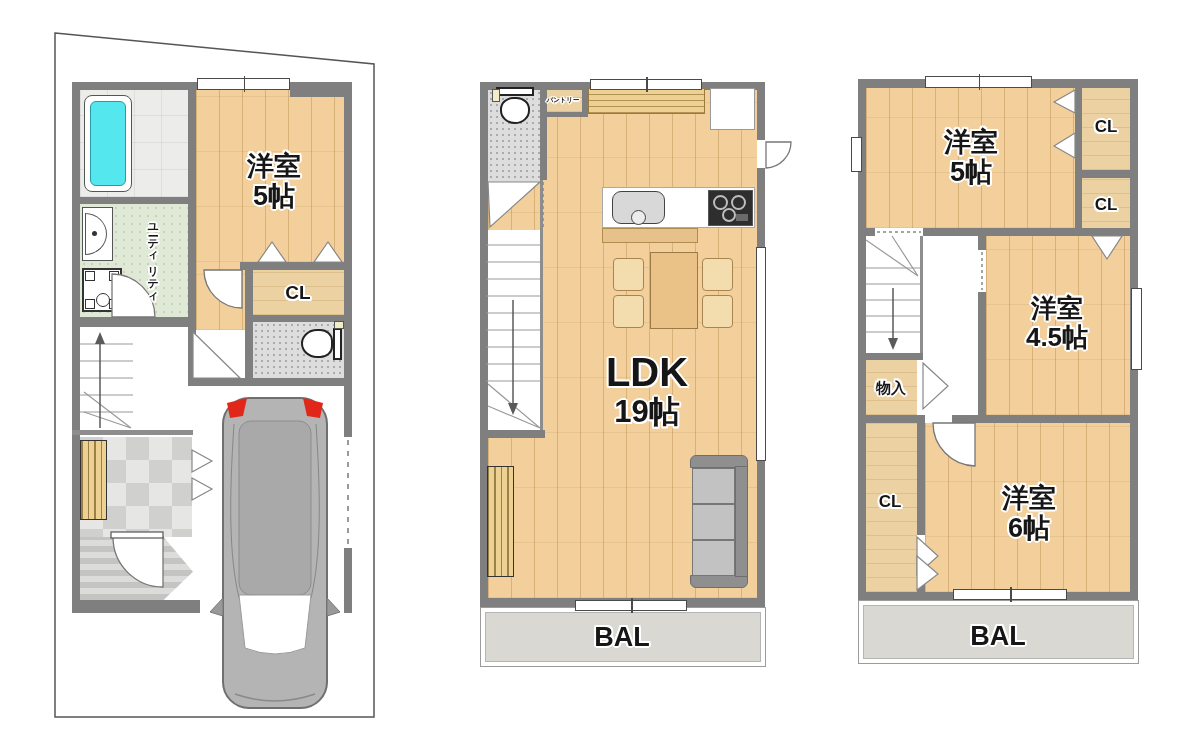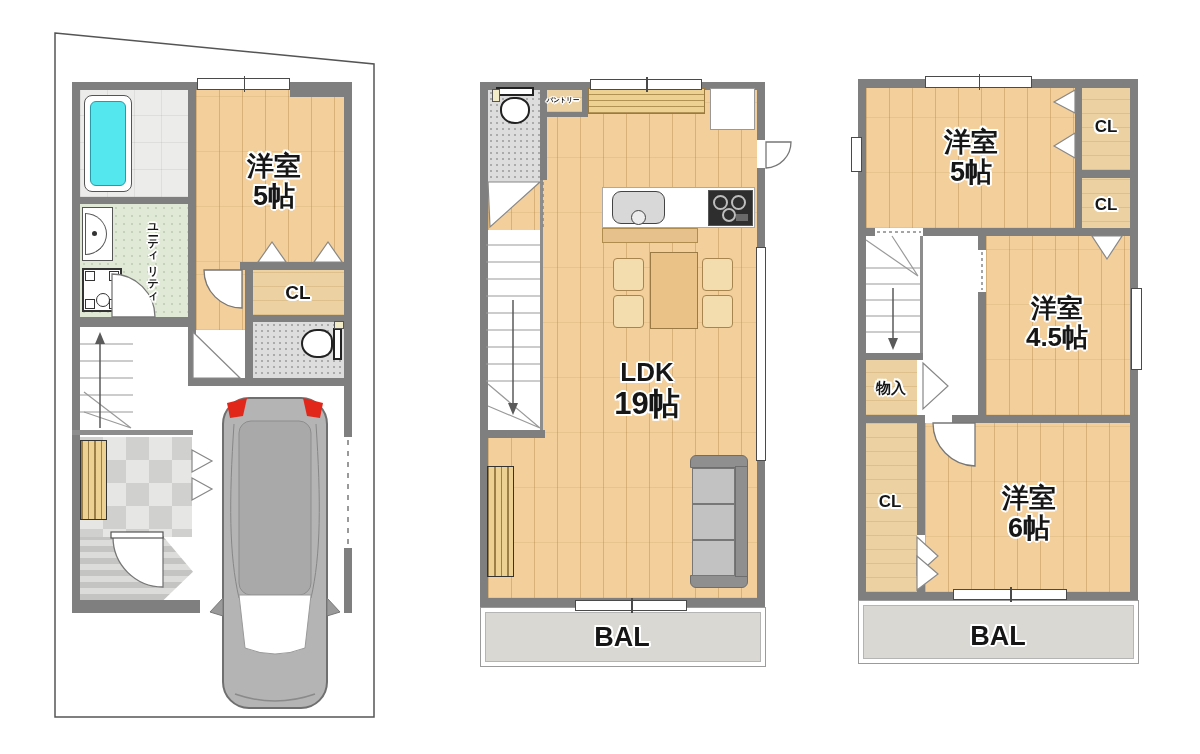--- a/index.html
+++ b/index.html
@@ -157,21 +157,21 @@
       <div class="tick"></div>
     </div>
   <div class="win" style="left:756px;top:247px;width:10px;height:214px"></div>
   <div class="opening" style="left:757px;top:140px;width:8px;height:28px"></div>
   <div class="win" style="left:575px;top:600px;width:112px;height:11px">
       <div class="tick"></div>
     </div>
 
   <div class="lbl" style="left:563px;top:101px;font-size:8px;transform:translate(-50%,-50%) scale(.8)">パントリー</div>
   <div class="lbl" style="left:647px;top:390px">
-    <div style="font-size:26px">LDK</div>
+    <div style="font-size:40px">LDK</div>
     <div style="font-size:31px">19帖</div>
   </div>
   <div class="lbl" style="left:622px;top:637px;font-size:27px">BAL</div>
 
   <div class="room wood" style="left:866px;top:88px;width:209px;height:140px"></div>
   <div class="room closet" style="left:1082px;top:88px;width:48px;height:82px"></div>
   <div class="room closet" style="left:1082px;top:178px;width:48px;height:58px"></div>
   <div class="room wood" style="left:986px;top:236px;width:144px;height:179px"></div>
   <div class="room" style="left:866px;top:236px;width:54px;height:117px;background:#fff"></div>
   <div class="room closet" style="left:866px;top:360px;width:51px;height:55px"></div>

